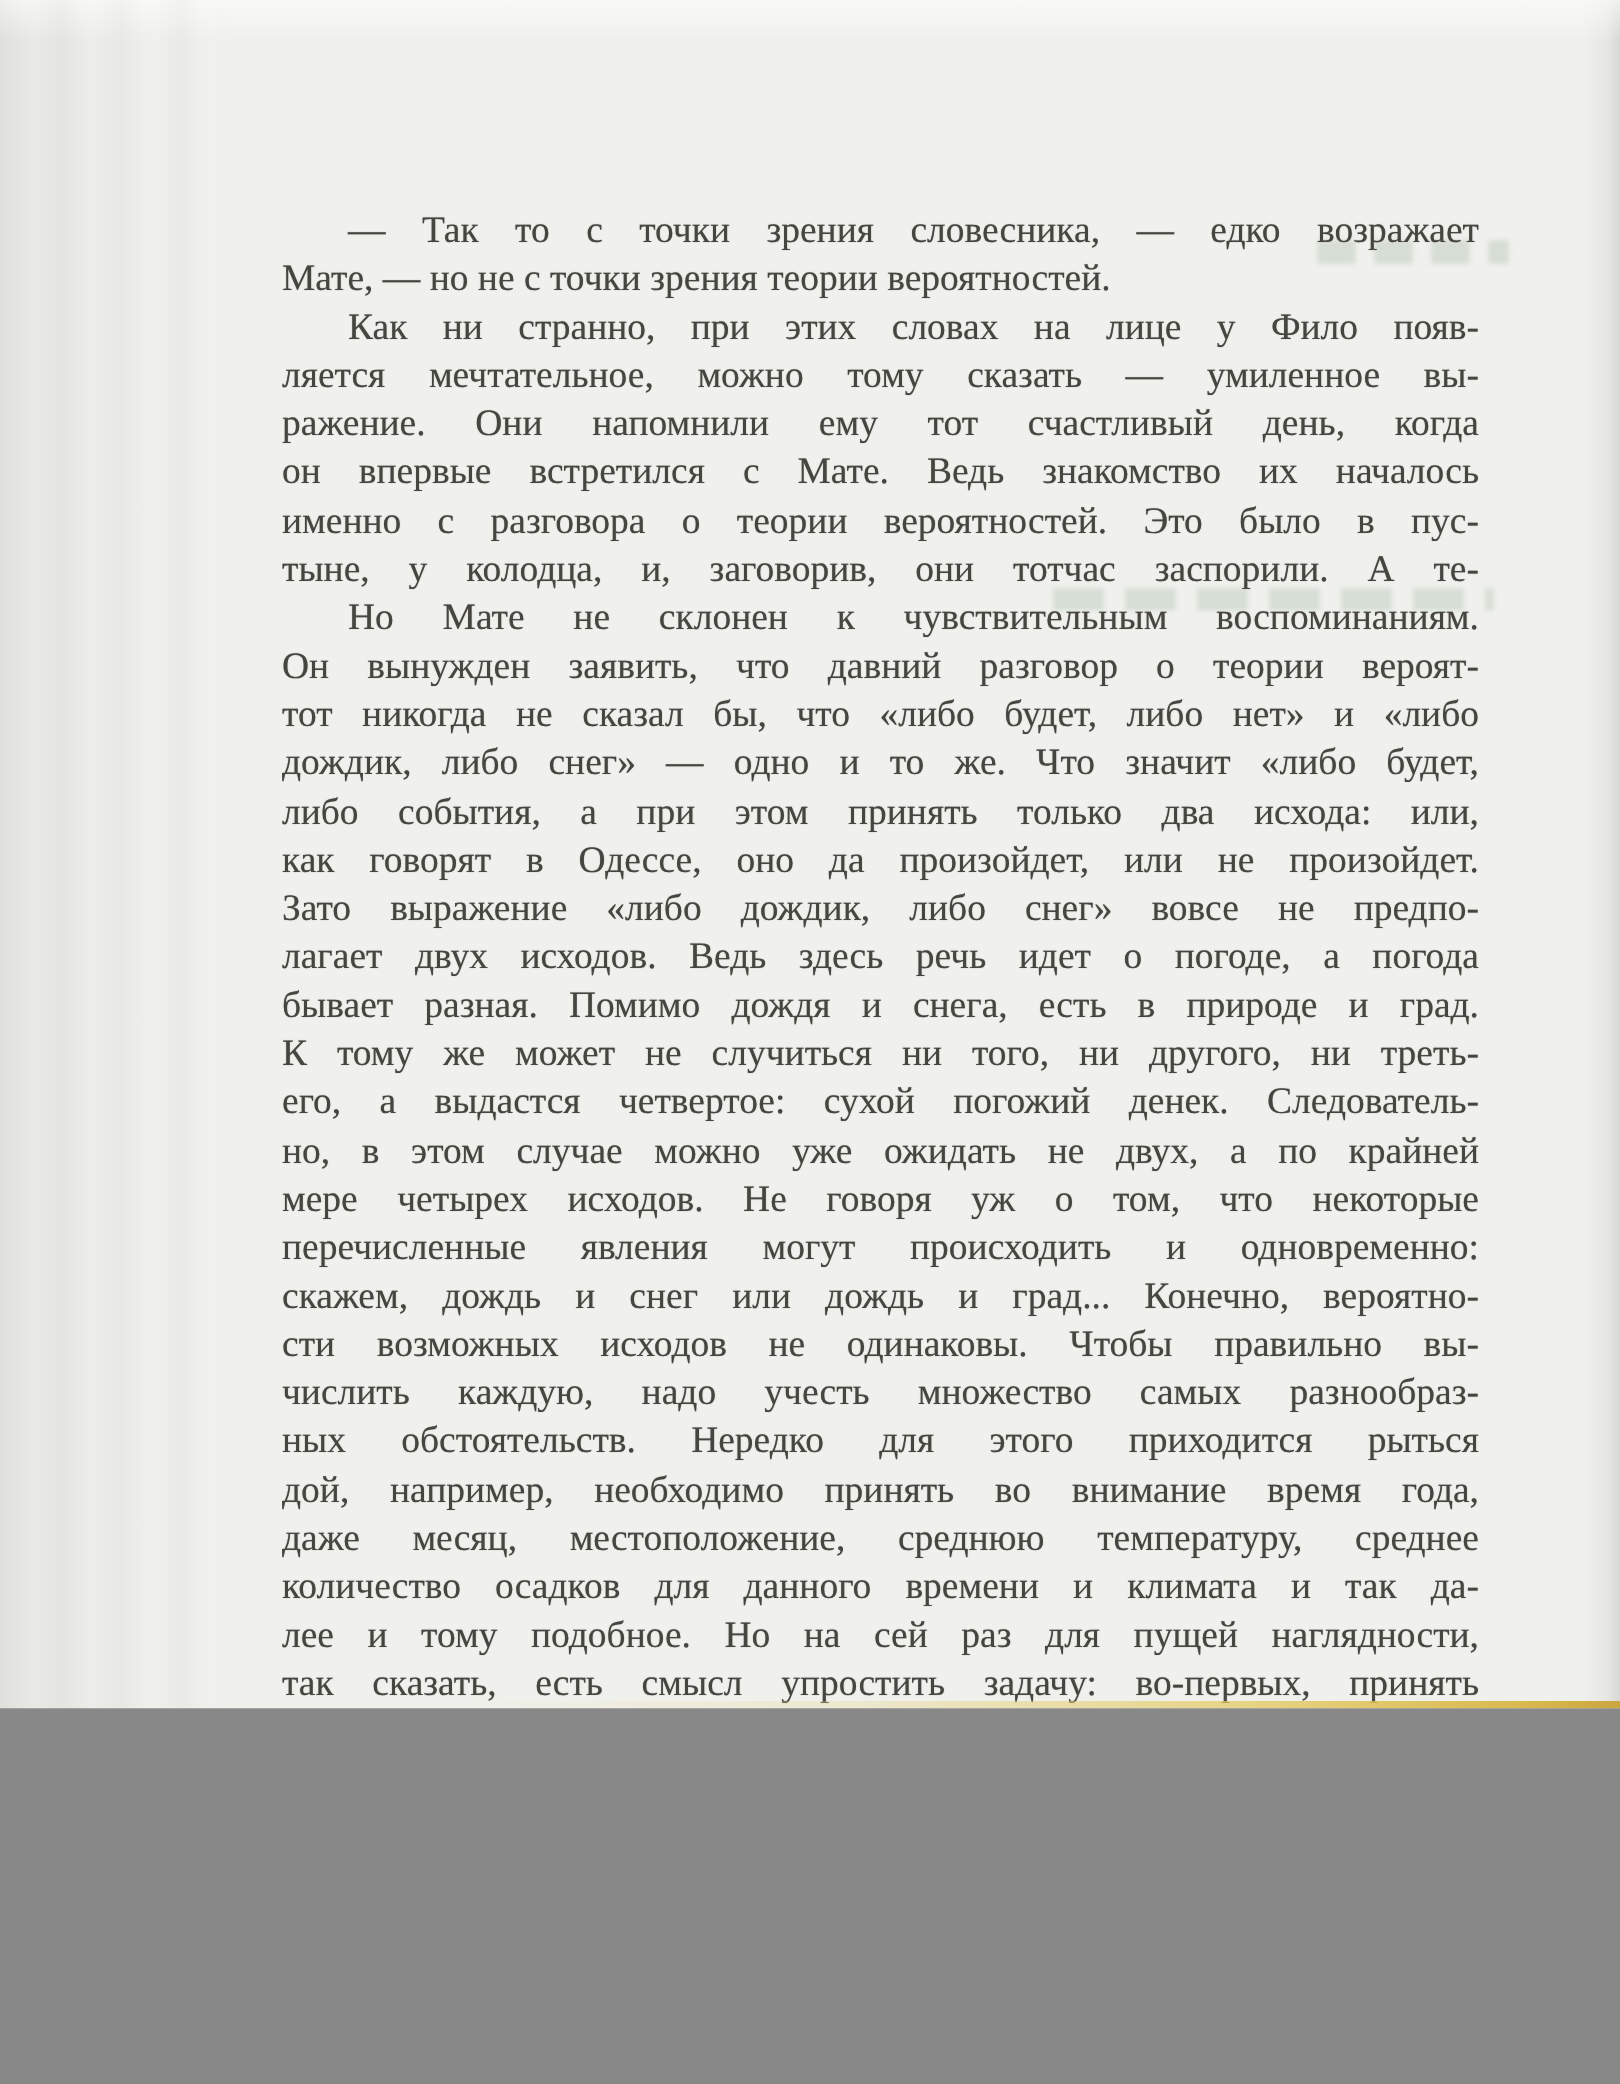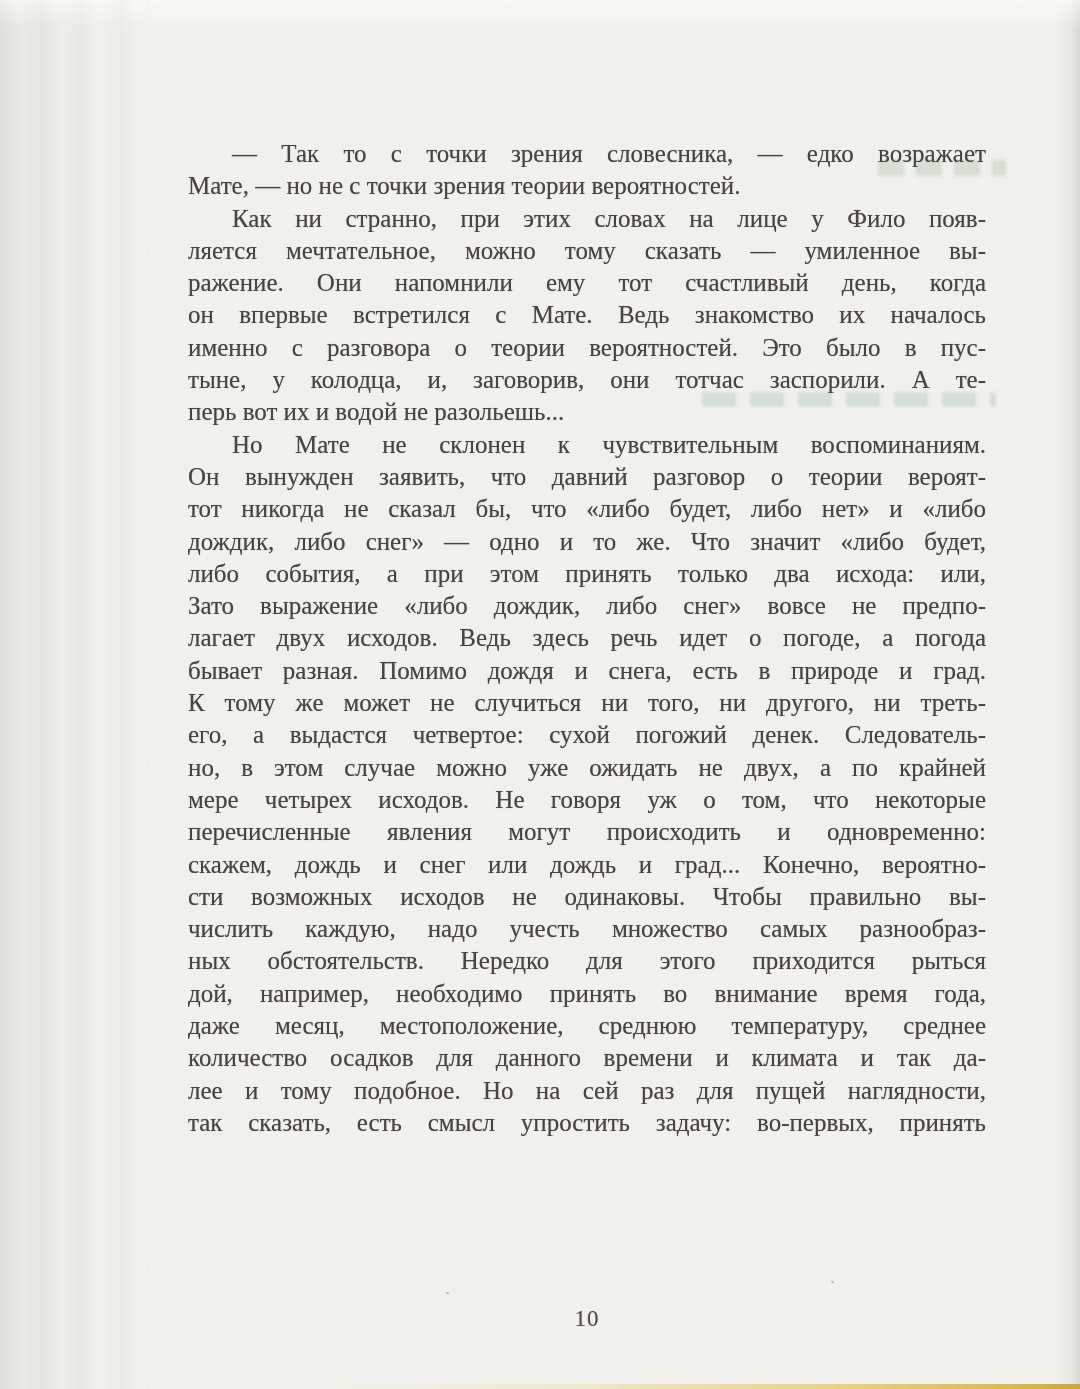--- a/index.html
+++ b/index.html
@@ -3,21 +3,21 @@
 <meta charset="utf-8">
 <style>
   html, body {
     margin: 0;
     padding: 0;
     background: #888;
   }
   .page {
     position: relative;
     width: 1080px;
-    height: 1389px;
+    height: 1139px;
     margin: 0 auto;
     overflow: hidden;
     background:
       linear-gradient(180deg, rgba(255,255,255,0.60), rgba(255,255,255,0) 28px),
       linear-gradient(90deg, rgba(120,120,115,0.10), rgba(120,120,115,0.02) 90px, rgba(120,120,115,0) 160px),
       linear-gradient(270deg, rgba(60,60,58,0.14), rgba(60,60,58,0.05) 9px, rgba(60,60,58,0) 26px),
       #f0f1ed;
     font-family: "Liberation Serif", "DejaVu Serif", serif;
   }
   
@@ -120,26 +120,26 @@
   <div class="text-column">
 
   <div class="line ind">— Так то с точки зрения словесника, — едко возражает</div>
       <div class="line end">Мате, — но не с точки зрения теории вероятностей.</div>
       <div class="line ind">Как ни странно, при этих словах на лице у Фило появ-</div>
       <div class="line">ляется мечтательное, можно тому сказать — умиленное вы-</div>
       <div class="line">ражение. Они напомнили ему тот счастливый день, когда</div>
       <div class="line">он впервые встретился с Мате. Ведь знакомство их началось</div>
       <div class="line">именно с разговора о теории вероятностей. Это было в пус-</div>
       <div class="line">тыне, у колодца, и, заговорив, они тотчас заспорили. А те-</div>
-      <div class="line end">перь вот их и водой не разольешь...</div>
       <div class="line ind">Но Мате не склонен к чувствительным воспоминаниям.</div>
       <div class="line">Он вынужден заявить, что давний разговор о теории вероят-</div>
       <div class="line">тот никогда не сказал бы, что «либо будет, либо нет» и «либо</div>
       <div class="line">дождик, либо снег» — одно и то же. Что значит «либо будет,</div>
       <div class="line">либо события, а при этом принять только два исхода: или,</div>
+      <div class="line">как говорят в Одессе, оно да произойдет, или не произойдет.</div>
       <div class="line">Зато выражение «либо дождик, либо снег» вовсе не предпо-</div>
       <div class="line">лагает двух исходов. Ведь здесь речь идет о погоде, а погода</div>
       <div class="line">бывает разная. Помимо дождя и снега, есть в природе и град.</div>
       <div class="line">К тому же может не случиться ни того, ни другого, ни треть-</div>
       <div class="line">его, а выдастся четвертое: сухой погожий денек. Следователь-</div>
       <div class="line">но, в этом случае можно уже ожидать не двух, а по крайней</div>
       <div class="line">мере четырех исходов. Не говоря уж о том, что некоторые</div>
       <div class="line">перечисленные явления могут происходить и одновременно:</div>
       <div class="line">скажем, дождь и снег или дождь и град... Конечно, вероятно-</div>
       <div class="line">сти возможных исходов не одинаковы. Чтобы правильно вы-</div>

